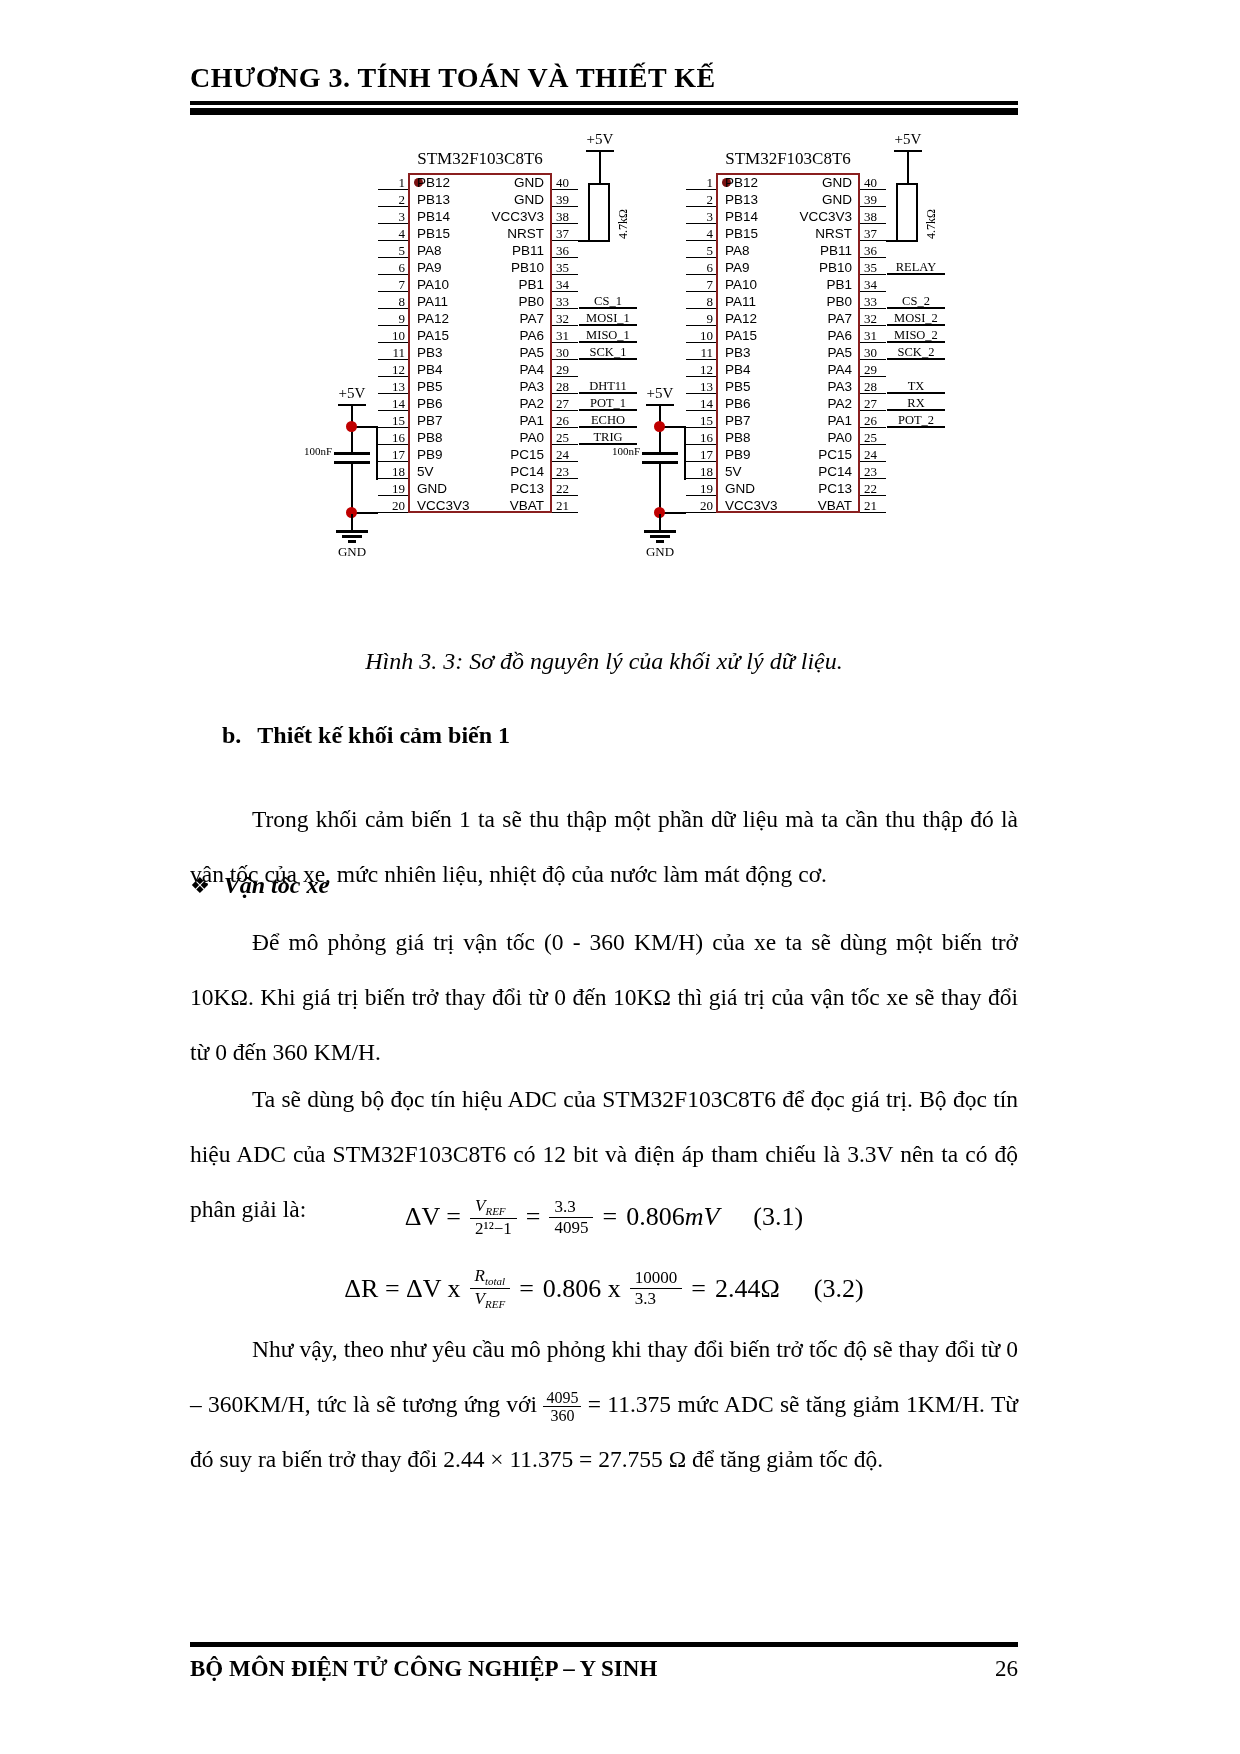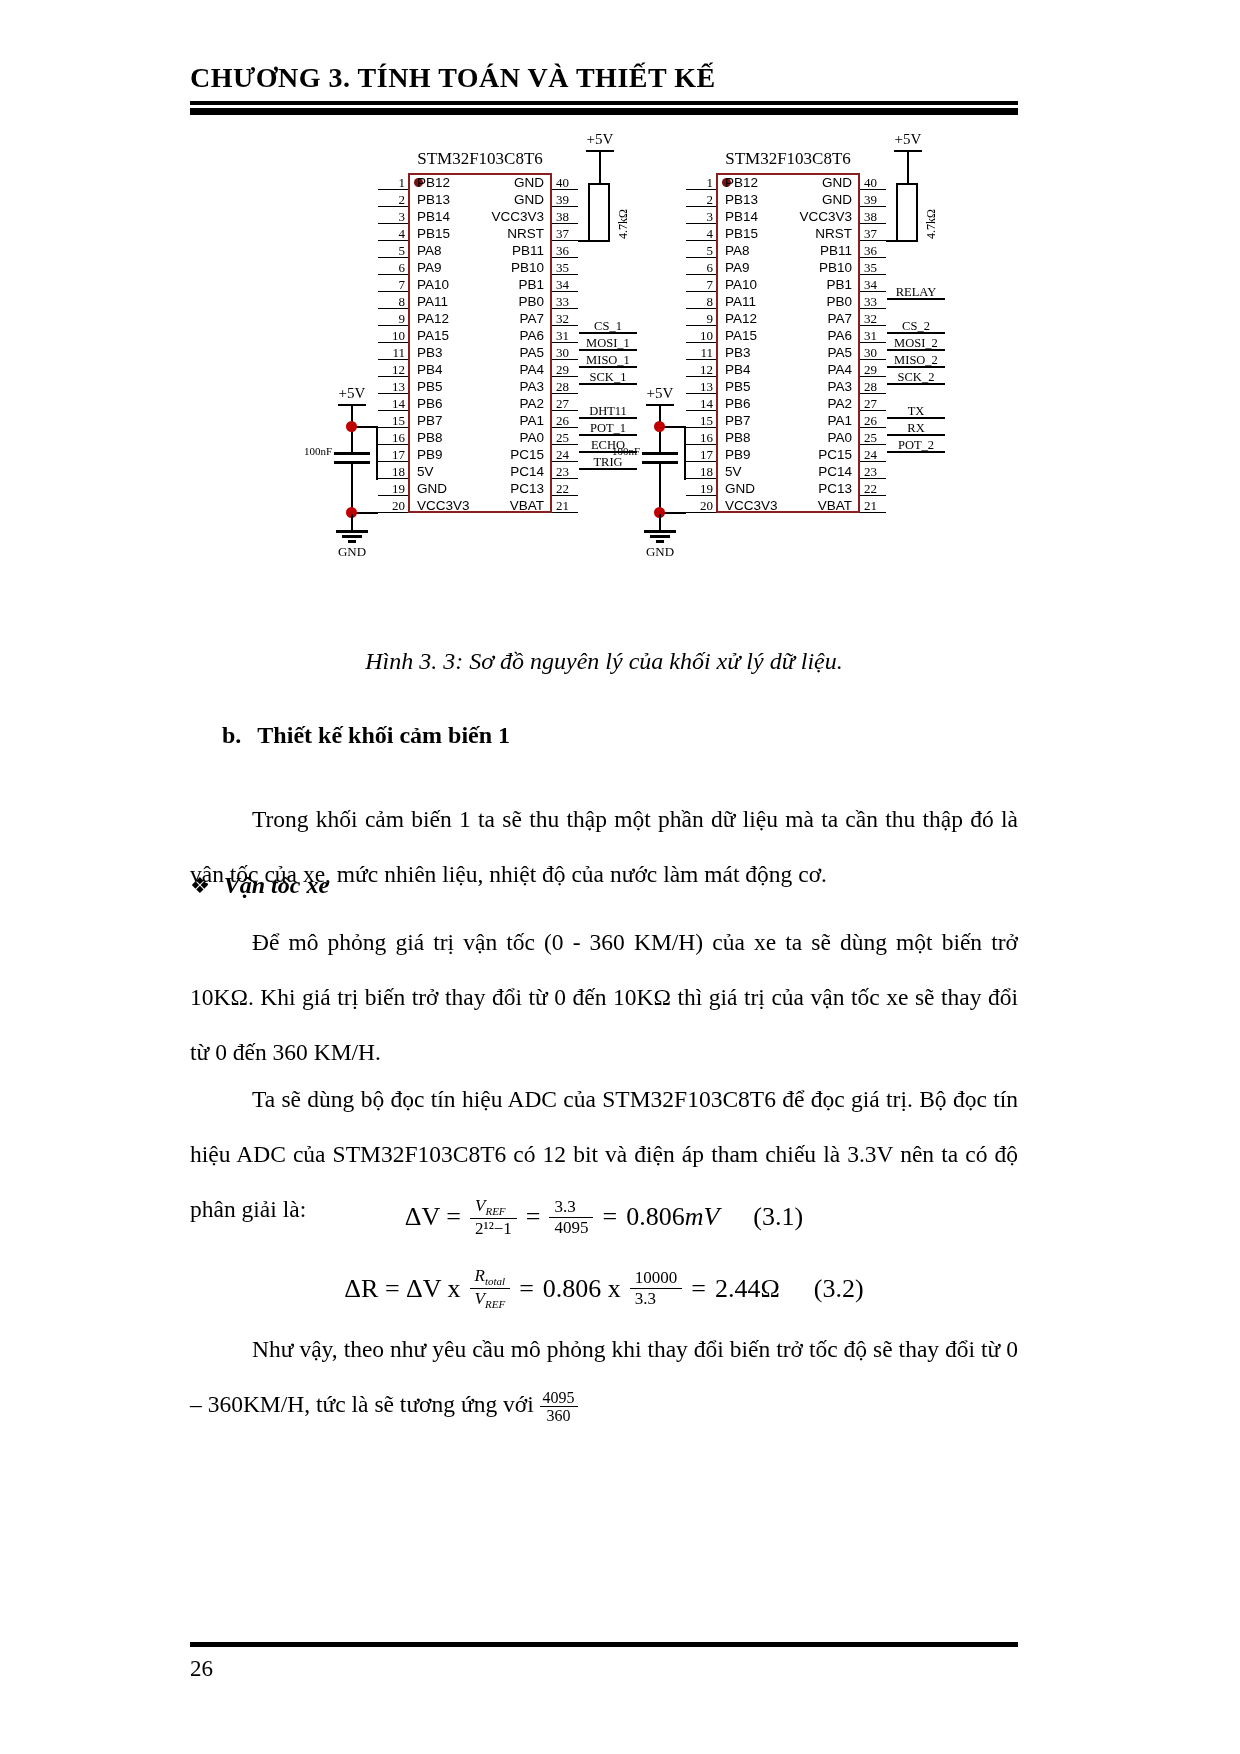--- a/index.html
+++ b/index.html
@@ -27,21 +27,21 @@
   .rows{position:absolute;left:88px;top:50px;width:270px;}
   .prow{display:flex;height:17px;align-items:flex-start;}
   .prow span{display:inline-block;height:15px;line-height:15px;box-sizing:border-box;}
   .lnum{width:30px;text-align:right;padding-right:3px;font-size:13px;
         border-bottom:1.6px solid #000;}
   .lname{width:68px;padding-left:9px;font-family:"Liberation Sans",sans-serif;font-size:13.5px;}
   .rname{width:76px;text-align:right;padding-right:8px;font-family:"Liberation Sans",sans-serif;
          font-size:13.5px;}
   .rnum{width:26px;padding-left:4px;font-size:13px;border-bottom:1.6px solid #000;}
   .rsig{font-size:12.5px;margin-left:1px;}
-  .rsig:not(:empty){border-bottom:2px solid #000;min-width:58px;text-align:center;padding:0 4px;margin-top:25px;}
+  .rsig:not(:empty){border-bottom:2px solid #000;min-width:58px;text-align:center;padding:0 4px;}
   .w{position:absolute;background:#000;}
   .dot{position:absolute;width:11px;height:11px;border-radius:50%;background:#c00000;}
   .res-box{position:absolute;left:298px;top:58px;width:22px;height:59px;
            border:2px solid #000;box-sizing:border-box;background:#fff;}
   .res-lbl{position:absolute;left:326px;top:114px;font-size:12px;transform:rotate(-90deg);
            transform-origin:0 0;white-space:nowrap;}
   .vcc{position:absolute;width:44px;text-align:center;font-size:15px;}
   .cap-lbl{position:absolute;left:-6px;top:320px;width:48px;text-align:right;font-size:11px;}
   .gnd-lbl{position:absolute;left:36px;top:419px;width:52px;text-align:center;font-size:13px;}
 
@@ -508,19 +508,20 @@
   <span class="frac">
     <span class="fn">10000</span>
     <span class="fd">3.3</span>
   </span>
   <span>=</span>
   <span>2.44Ω</span>
   <span class="eq-tag">(3.2)</span>
 </div>
 
 <div class="abs para p4">
-  <span>Như vậy, theo như yêu cầu mô phỏng khi thay đổi biến trở tốc độ sẽ thay đổi từ 0 – 360KM/H, tức là sẽ tương ứng với </span><span class="ifrac"><span class="fn">4095</span><span class="fd">360</span></span>
+  <span>Như vậy, theo như yêu cầu mô phỏng khi thay đổi biến trở tốc độ sẽ thay đổi từ 0 – 360KM/H, tức là sẽ tương ứng với </span><span class="ifrac"><span class="fn">4095</span><span class="fd">360</span></span><span> =  11.375 mức ADC sẽ tăng giảm 1KM/H. Từ đó suy ra biến trở thay đổi 2.44  × 11.375  =  27.755 Ω để tăng giảm tốc độ.</span>
 </div>
 
 <div class="abs f-rule"></div>
 <div class="abs f-text">
+  <span class="f-left">BỘ MÔN ĐIỆN TỬ CÔNG NGHIỆP – Y SINH</span>
   <span>26</span>
 </div>
 
 </body></html>

